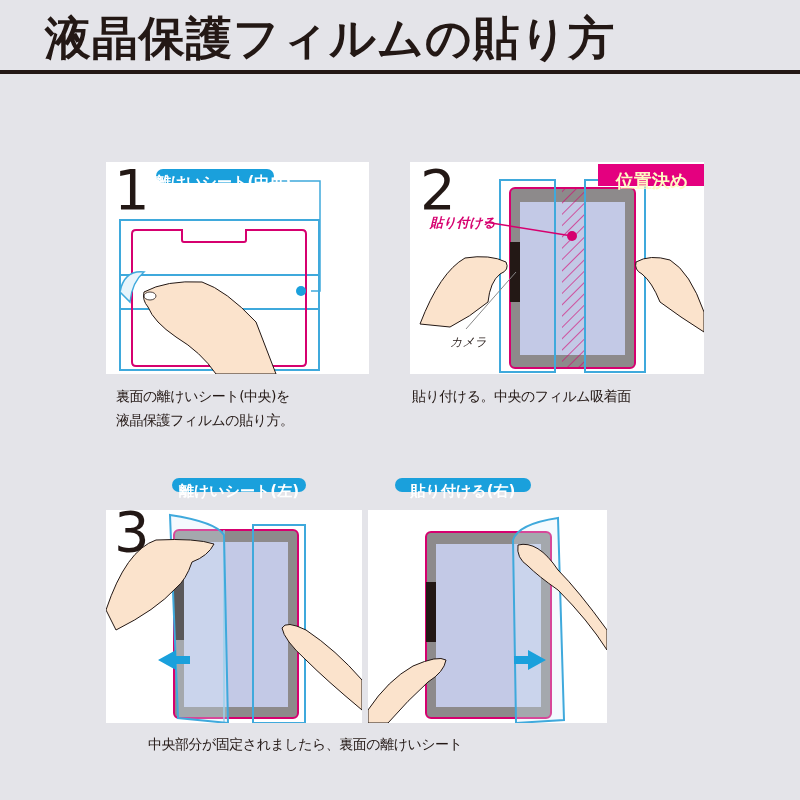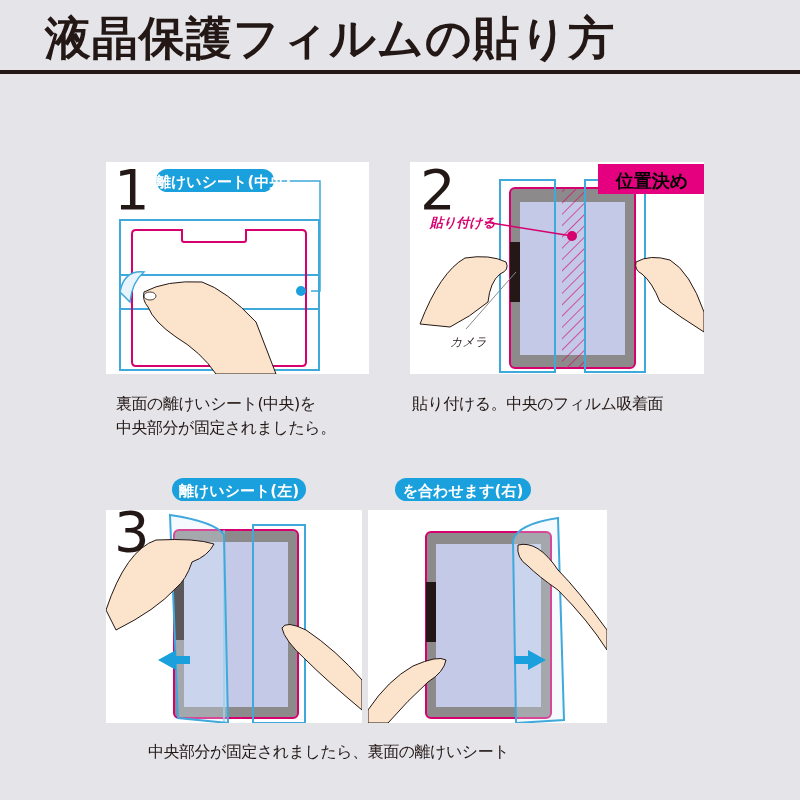--- a/index.html
+++ b/index.html
@@ -3,23 +3,23 @@
 <meta charset="utf-8">
 <style>
   html, body { margin:0; padding:0; }
   body { width:800px; height:800px; background:#e4e4e9; position:relative; overflow:hidden;
          font-family:"DejaVu Sans", "Liberation Sans", sans-serif; color:#231815; }
   .title { position:absolute; left:0; top:10px; width:660px; text-align:center; font-size:46px; font-weight:bold; letter-spacing:1px; line-height:56px; }
   .title-rule { position:absolute; left:0; top:70px; width:800px; height:4px; background:#231815; }
   .intro { position:absolute; left:100px; top:86px; font-size:19px; line-height:28px; white-space:nowrap; letter-spacing:-0.5px; }
   .panel { position:absolute; background:#ffffff; overflow:hidden; }
   .step-num { position:absolute; font-size:56px; font-family:"DejaVu Sans", sans-serif; font-weight:normal; line-height:56px; color:#231815; }
-  .caption { position:absolute; font-size:16px; line-height:24px; white-space:nowrap; letter-spacing:-0.5px;margin-top:8px; }
-  .pill { position:absolute; background:#1aa0dc; color:#fff; font-weight:bold; font-size:15px; border-radius:14px; height:23px; line-height:26px; text-align:center; white-space:nowrap; }
-  .tag { position:absolute; background:#e4007f; color:#000000; font-weight:bold; font-size:18px; height:30px; line-height:34px; text-align:center; }
+  .caption { position:absolute; font-size:14px; line-height:24px; white-space:nowrap; letter-spacing:-0.5px; }
+  .pill { position:absolute; background:#1aa0dc; color:#fff; font-weight:bold; font-size:15px; border-radius:14px; height:14px; line-height:26px; text-align:center; white-space:nowrap; }
+  .tag { position:absolute; background:#e4007f; color:#fef9c3; font-weight:bold; font-size:18px; height:22px; line-height:34px; text-align:center; }
   .lbl { position:absolute; font-size:12px; white-space:nowrap;font-style:italic; }
   svg { position:absolute; left:0; top:0; }
 </style>
 </head>
 <body>
 
 <div class="title">液晶保護フィルムの貼り方</div>
 <div class="title-rule"></div>
 
 <div class="intro">
@@ -40,21 +40,21 @@
     <path d="M14,130 Q18,108 38,110 Q26,120 24,140 Z" fill="#e8f4fb" stroke="#3fa9dc" stroke-width="1.5"></path>
 
     <path d="M38,130 Q60,118 96,120 Q120,128 150,160 L170,212 L110,212 Q95,190 70,175 Q48,160 42,145 Q36,138 38,130 Z" fill="#fbe3cc" stroke="#231815" stroke-width="1"></path>
     <ellipse cx="44" cy="134" rx="6" ry="4" fill="#ffffff" stroke="#231815" stroke-width="0.8"></ellipse>
   </svg>
   <div class="step-num" style="left:8px; top:0px;">1</div>
   <div class="pill" style="left:50px; top:7px; width:118px;">離けいシート(中央)</div>
 </div>
 <div class="caption" style="left:116px; top:384px;">
   <div>裏面の離けいシート(中央)を</div>
-  <div>中央部分が固定されましたら。</div>
+  <div>液晶保護フィルムの貼り方。</div>
 </div>
 
 <div class="panel" style="left:410px; top:162px; width:294px; height:212px;">
   <svg width="294" height="212">
     <defs>
       <pattern id="hatch" width="8" height="8" patternUnits="userSpaceOnUse" patternTransform="rotate(45)">
         <line x1="0" y1="0" x2="0" y2="8" stroke="#d6006f" stroke-width="1.5"></line>
       </pattern>
     </defs>
 
@@ -105,17 +105,17 @@
   <svg width="239" height="213">
     <rect x="58" y="22" width="125" height="186" rx="5" fill="#8d8a8b" stroke="#d6006f" stroke-width="2"></rect>
     <rect x="68" y="34" width="105" height="163" fill="#c3c9e6"></rect>
     <rect x="58" y="72" width="10" height="60" fill="#231815"></rect>
     <path d="M145,30 Q150,14 190,8 L196,210 L148,213 Z" fill="rgba(220,240,252,0.3)" stroke="#3fa9dc" stroke-width="2"></path>
     <polygon points="178,150 160,140 160,146 146,146 146,154 160,154 160,160" fill="#1aa0dc"></polygon>
     <path d="M239,120 Q210,80 190,60 Q170,30 150,35 Q148,48 160,56 Q170,66 190,80 Q220,110 239,140 Z" fill="#fbe3cc" stroke="#231815" stroke-width="1"></path>
     <path d="M0,200 Q20,170 45,156 Q70,145 78,150 Q76,162 60,172 Q40,190 20,213 L0,213 Z" fill="#fbe3cc" stroke="#231815" stroke-width="1"></path>
   </svg>
 </div>
-<div class="pill" style="left:395px; top:478px; width:136px;">を合わせます(右)</div>
+<div class="pill" style="left:395px; top:478px; width:136px;">貼り付ける(右)</div>
 
 <div class="caption" style="left:148px; top:732px;">
   <div>中央部分が固定されましたら、裏面の離けいシート</div>
 </div>
 
 </body></html>

